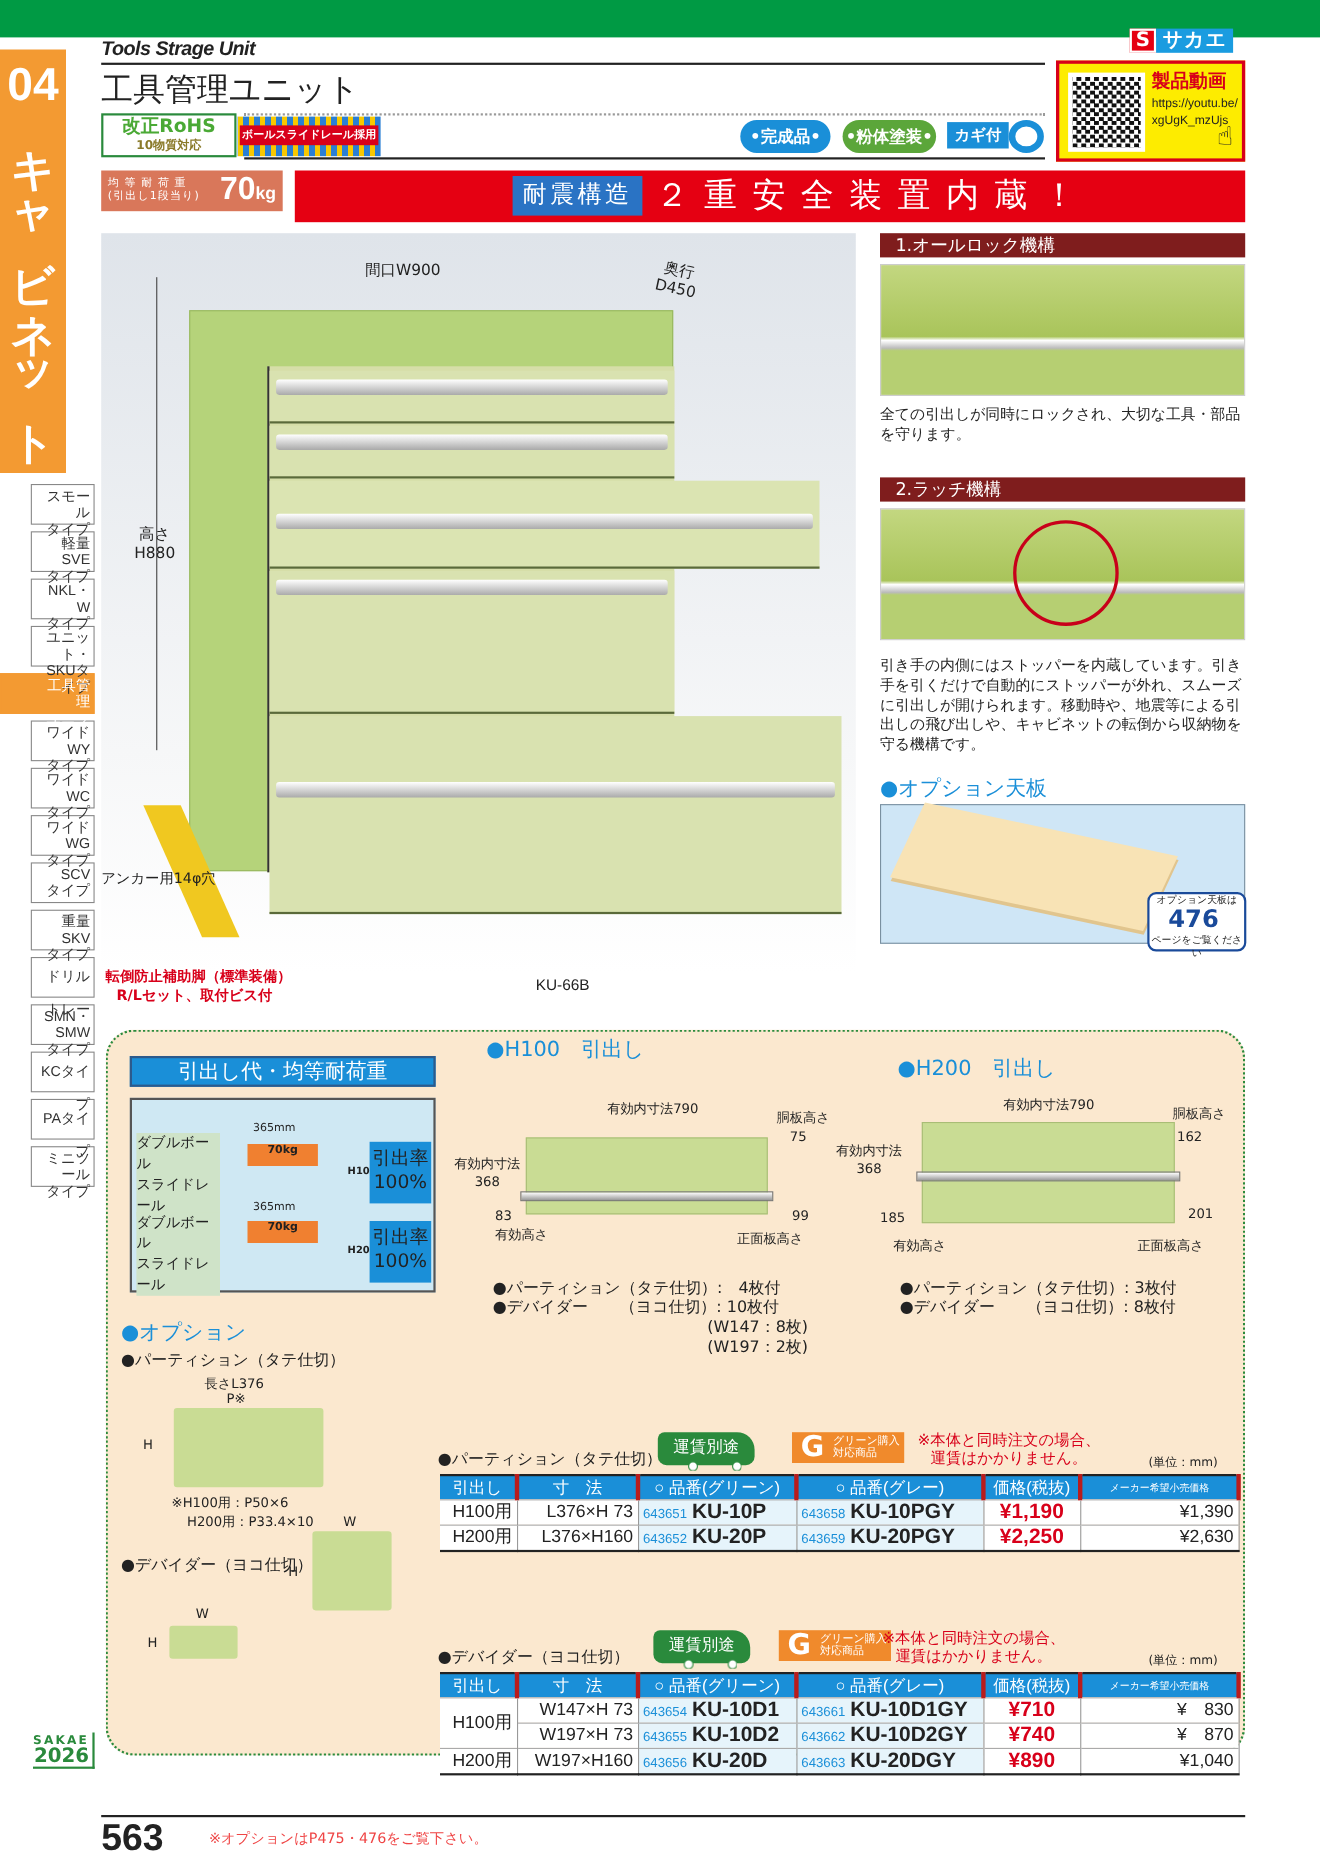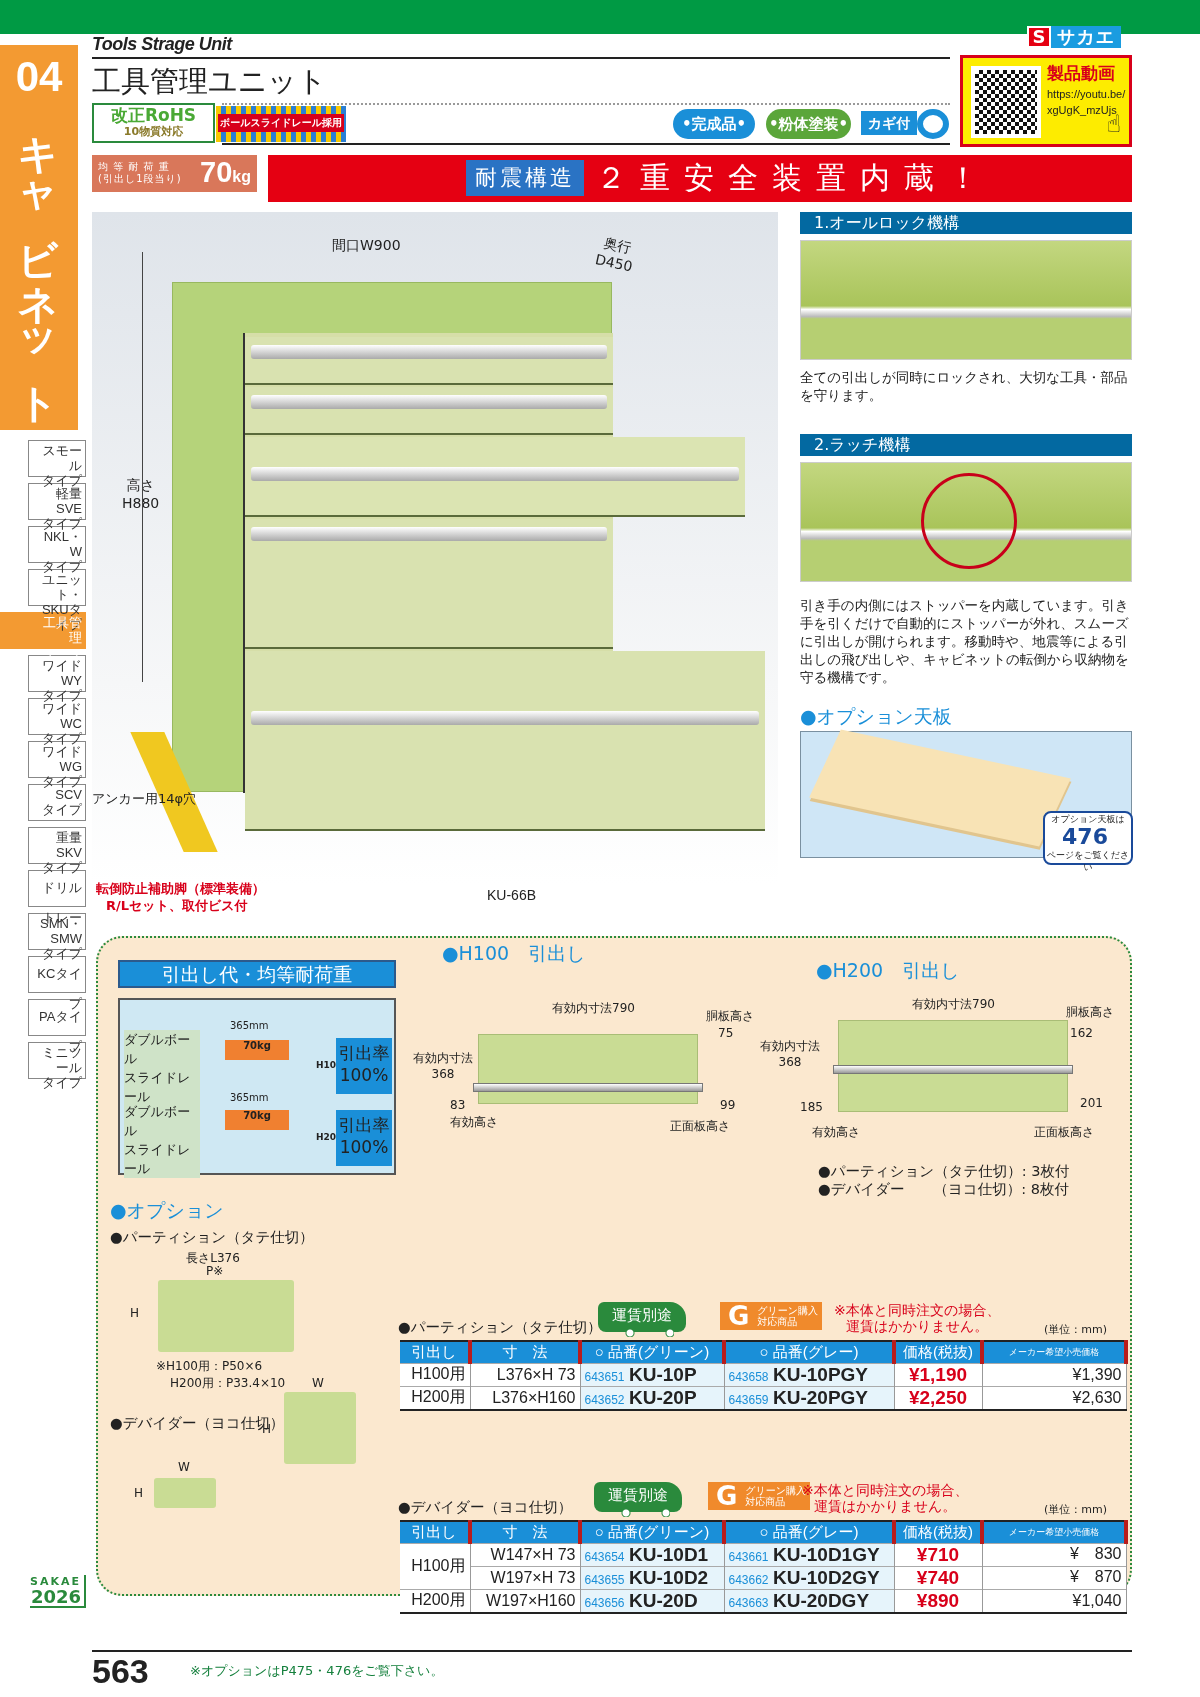--- a/index.html
+++ b/index.html
@@ -2,21 +2,21 @@
 <html><head>
 <meta charset="utf-8">
 <style>
 *{box-sizing:border-box;margin:0;padding:0}
 body{width:1200px;height:1697px;background:#fff;font-family:"DejaVu Sans","Liberation Sans",sans-serif;position:relative;overflow:hidden;color:#222}
 .abs{position:absolute}
 .topbar{left:0;top:0;width:1200px;height:34px;background:#009a44}
 .brand{left:1027px;top:26px;height:22px;display:flex;font-weight:bold;font-size:18px;color:#fff}
 .brand .s{background:#e50012;width:24px;text-align:center;border:2px solid #fff;line-height:18px}
 .brand .k{background:#1a9ce0;padding:0 6px;line-height:22px;letter-spacing:1px}
-.chapter{left:0;top:45px;width:78px;height:385px;background:#f39a32;color:#fff;text-align:center}
+.chapter{left:0;top:45px;width:60px;height:385px;background:#f39a32;color:#fff;text-align:center}
 .chapter .num{font-size:42px;font-weight:bold;margin-top:8px;font-family:"Liberation Sans",sans-serif}
 .chapter .vt{writing-mode:vertical-rl;font-size:40px;font-weight:bold;margin:8px auto 0;letter-spacing:4px}
 .sidenav{left:28px;top:440px;width:58px}
 .sidenav .it{border:1px solid #888;background:#fff;font-size:13px;line-height:15px;text-align:right;padding:2px 3px;margin-bottom:6px;height:37px;color:#333;font-family:"Liberation Sans",sans-serif}
 .sidenav .it.active{background:#f39a32;color:#fff;border-color:#f39a32;margin-left:-28px;padding-left:31px;width:86px}
 .en-title{left:92px;top:34px;font-style:italic;font-weight:bold;font-size:18px;font-family:"Liberation Sans",sans-serif;letter-spacing:-0.5px}
 .hr1{left:92px;top:57px;width:858px;height:2px;background:#222}
 .jp-title{left:92px;top:62px;font-size:29px;font-weight:normal}
 .hr-dot{left:222px;top:103px;width:728px;border-top:2px dotted #999}
 .hr2{left:222px;top:143px;width:728px;height:2px;background:#222}
@@ -45,21 +45,21 @@
 .banner .msg{position:absolute;left:328px;top:3px;color:#fff;font-size:30px;letter-spacing:14px;line-height:40px}
 .photo{left:92px;top:212px;width:686px;height:672px;background:linear-gradient(#dfe4ea,#f6f7f8 70%,#fff)}
 .cab{position:absolute;left:80px;top:70px;width:440px;height:510px;background:#b5d37a;border:1px solid #98b860}
 .cab .face{position:absolute;left:70px;top:50px;width:370px;height:460px;background:#d6dea8;border-left:2px solid #333}
 .drw{position:absolute;left:0;width:100%;background:#d9e2b0;border-bottom:2px solid #5a6a3a}
 .drw .hd{position:absolute;left:6px;right:6px;top:8px;height:14px;background:linear-gradient(#fff,#aaa);border-radius:3px}
 .foot{position:absolute;left:65px;top:520px;width:34px;height:120px;background:#f0c820;transform:skewX(24deg)}
 .dim{font-size:14px;color:#222;position:absolute}
 .mdl{font-size:14px;font-family:"Liberation Sans",sans-serif}
 .redt{color:#d8001a;font-weight:bold;font-size:13px;line-height:17px}
-.feat-h{left:800px;width:332px;height:22px;background:#0369a1;color:#fff;font-size:16px;line-height:22px;padding-left:14px}
+.feat-h{left:800px;width:332px;height:22px;background:#7f1d1d;color:#fff;font-size:16px;line-height:22px;padding-left:14px}
 .feat-img{left:800px;width:332px;background:linear-gradient(#c3d780,#a9c45a 55%,#fff 58%,#bbb 64%,#b6cf72 66%);border:1px solid #ccc}
 .feat-tx{left:800px;width:332px;font-size:13.5px;line-height:18px}
 .circ{position:absolute;width:96px;height:96px;border:3px solid #c8001a;border-radius:50%}
 .blue-h{color:#1a8fd8;font-size:19px}
 .topboard{left:800px;top:731px;width:332px;height:127px;background:#cfe6f6;border:1px solid #7a90a0}
 .board{position:absolute;left:24px;top:22px;width:230px;height:68px;background:#f8e3b5;transform:skew(-25deg,12deg);box-shadow:2px 3px 0 #e1c58e}
 .ref476{position:absolute;right:-2px;bottom:-8px;width:90px;height:54px;border:2px solid #1a4a9a;border-radius:8px;background:#fff;text-align:center;font-size:9px;line-height:12px}
 .ref476 b{display:block;color:#1a4a9a;font-size:22px;line-height:24px;text-align:center;padding-right:6px}
 .opt{left:96px;top:936px;width:1036px;height:660px;background:#fbe8cf;border:2px dotted #2a8a3c;border-radius:26px}
 .opt .sec{position:absolute}
@@ -90,21 +90,21 @@
 .gbadge b{font-size:26px;padding:0 8px;line-height:26px}
 .gbadge span{font-size:10px;line-height:11px;text-align:left}
 .note{position:absolute;color:#d8001a;font-size:14px;line-height:16px}
 .unit{position:absolute;font-size:11px}
 .plate{position:absolute;background:#c9dc94;border-radius:3px}
 .sakae{left:30px;top:1575px;width:56px;color:#2a8a3c;font-weight:bold;text-align:right;border-right:2px solid #2a8a3c;border-bottom:2px solid #2a8a3c;padding-right:3px}
 .sakae .a{font-size:11px;letter-spacing:2px}
 .sakae .b{font-size:18px;line-height:18px}
 .foot-hr{left:92px;top:1650px;width:1040px;height:2px;background:#222}
 .pageno{left:92px;top:1652px;font-size:34px;font-weight:bold;font-family:"Liberation Sans",sans-serif}
-.pagenote{left:190px;top:1662px;color:#15803d;font-size:13px}
+.pagenote{left:190px;top:1662px;color:#ef4444;font-size:13px}
 </style>
 </head>
 <body>
 
 <div class="abs topbar"></div>
 <div class="abs brand">
   <span class="s">S</span>
   <span class="k">サカエ</span>
 </div>
 
@@ -306,20 +306,26 @@
       <div>有効内寸法</div>
       <div>368</div>
     </div>
   <div class="sec sm" style="left:352px;top:160px">83</div>
   <div class="sec sm" style="left:352px;top:176px">有効高さ</div>
   <div class="sec sm" style="left:622px;top:160px">99</div>
   <div class="sec sm" style="left:572px;top:180px">正面板高さ</div>
   <div class="tray" style="left:380px;top:96px;width:220px;height:70px">
       <div class="bar" style="top:48px"></div>
     </div>
+  <div class="sec cnt" style="left:350px;top:224px">
+      <div>●パーティション（タテ仕切）:　4枚付</div>
+      <div>●デバイダー　　（ヨコ仕切）: 10枚付</div>
+      <div style="padding-left:195px">(W147：8枚)</div>
+      <div style="padding-left:195px">(W197：2枚)</div>
+    </div>
 
   <div class="sec blue-h" style="left:718px;top:20px">●H200　引出し</div>
   <div class="sec sm" style="left:814px;top:58px">有効内寸法790</div>
   <div class="sec sm" style="left:968px;top:66px">胴板高さ</div>
   <div class="sec sm" style="left:972px;top:88px">162</div>
   <div class="sec sm" style="left:662px;top:100px;text-align:center">
       <div>有効内寸法</div>
       <div>368</div>
     </div>
   <div class="sec sm" style="left:702px;top:162px">185</div>

